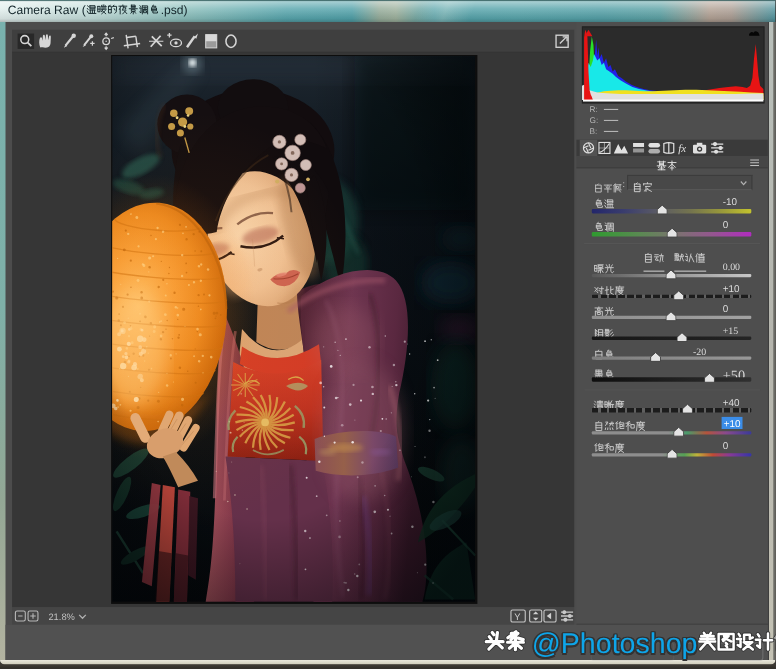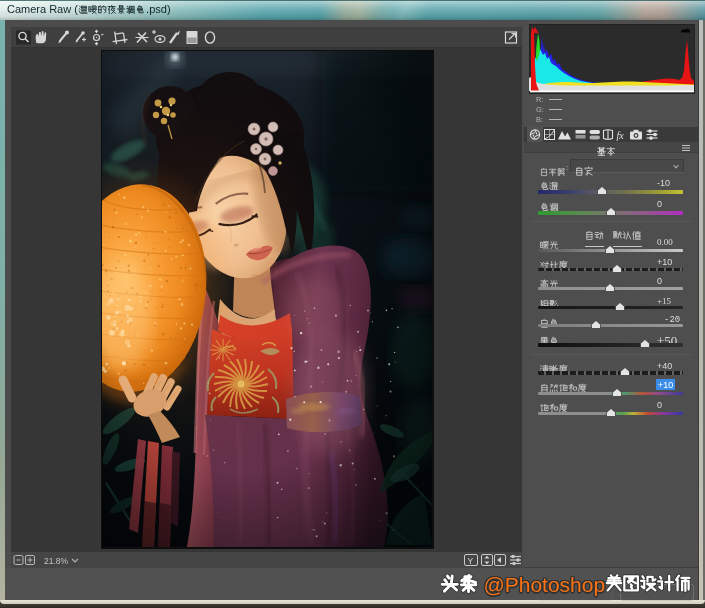--- a/index.html
+++ b/index.html
@@ -4,21 +4,21 @@
 html,body{width:705px;height:608px;overflow:hidden;background:#3a3733;font-family:"Liberation Sans",sans-serif}
 .abs{position:absolute}
 #root{position:relative;width:705px;height:608px}
 .lbl{display:flex;align-items:flex-end}
 </style></head><body>
 <div id="root">
 <div class="abs" style="left:0;top:0;width:705px;height:20px;background:linear-gradient(90deg,#e2efed 0,#c4dedb 80px,#8bbfbc 170px,#58a6ad 260px,#51a1a9 320px,#96ad9b 345px,#9eb29e 360px,#55a3ab 395px,#58a5ab 470px,#55a1a8 545px,#5ea3a6 600px,#b3a295 645px,#ac9e94 665px,#52959f 705px);"></div>
 <div class="abs" style="left:380px;top:0;width:50px;height:20px;background:linear-gradient(90deg,rgba(255,255,255,0),rgba(235,240,225,.25),rgba(255,255,255,0));transform:skewX(-20deg)"></div>
 <div class="abs" style="left:0;top:0;width:705px;height:20px;background:linear-gradient(180deg,rgba(255,255,255,.55),rgba(255,255,255,.18) 40%,rgba(0,0,0,.08) 85%,rgba(0,0,0,.22));"></div>
 <div class="abs" style="left:0;top:0;width:705px;height:1px;background:#2e5a5a;opacity:.8"></div>
-<div class="abs lbl" style="left:7px;top:3px;height:13px;color:#13252a;font-size:11px;letter-spacing:0;white-space:nowrap;align-items:flex-start">Camera&nbsp;Raw&nbsp;(<span style="display:inline-block;margin:0 1px;position:relative;top:1px"><svg width="66.2" height="9.5" viewBox="0 0 66.2 9.5" style="overflow:visible">
+<div class="abs lbl" style="left:7px;top:3px;height:13px;color:#13252a;font-size:11px;letter-spacing:0;white-space:nowrap;align-items:center">Camera&nbsp;Raw&nbsp;(<span style="display:inline-block;margin:0 1px;position:relative;top:1px"><svg width="66.2" height="9.5" viewBox="0 0 66.2 9.5" style="overflow:visible">
           <path d="M0.69 1.19L1.46 2.22M0.34 3.60L1.12 4.63M0.26 6.00L1.29 7.81M2.75 1.19L7.40 1.19L7.40 3.94L2.75 3.94L2.75 1.19M2.75 2.56L7.40 2.56M3.10 5.14L3.10 7.72M4.99 5.14L4.99 7.72M6.88 5.14L6.88 7.72M2.41 5.14L7.57 5.14M1.89 8.24L8.17 8.24" fill="none" stroke="#16282c" stroke-width="0.86" stroke-linecap="round" stroke-linejoin="round"></path>
           <path d="M9.89 1.79L11.95 1.79L11.95 6.69L9.89 6.69L9.89 1.79M9.89 4.28L11.95 4.28M13.59 0.67L13.24 1.53M14.96 0.50L14.79 1.36M16.34 0.67L16.86 1.53M13.07 2.05L17.63 2.05M13.42 3.25L17.20 3.25M13.07 4.37L17.63 4.37M14.62 4.37L13.24 6.69M13.76 5.49L17.20 8.58M16.86 5.49L13.42 8.58" fill="none" stroke="#16282c" stroke-width="0.86" stroke-linecap="round" stroke-linejoin="round"></path>
           <path d="M21.16 0.67L20.47 1.53M19.61 1.70L22.19 1.70L22.19 7.81L19.61 7.81L19.61 1.70M19.61 4.71L22.19 4.71M24.60 0.67L23.22 2.39M23.65 1.79L27.00 1.79L26.66 6.86L25.46 8.07M24.77 3.77L25.46 5.14" fill="none" stroke="#16282c" stroke-width="0.86" stroke-linecap="round" stroke-linejoin="round"></path>
           <path d="M32.68 0.50L32.68 1.19M29.07 1.62L36.29 1.62M30.96 1.62L29.50 4.63M30.27 3.94L30.27 8.67M33.54 1.62L32.34 5.32M33.54 3.08L35.60 3.08L34.57 4.97M32.85 4.63L36.29 8.41M35.69 5.23L32.51 8.67" fill="none" stroke="#16282c" stroke-width="0.86" stroke-linecap="round" stroke-linejoin="round"></path>
           <path d="M40.42 0.67L43.86 0.67L43.86 3.08L40.42 3.08L40.42 0.67M40.42 1.88L43.86 1.88M38.44 3.94L45.84 3.94M40.42 4.80L43.86 4.80L43.86 6.35L40.42 6.35L40.42 4.80M42.14 6.35L42.14 8.67M40.94 6.86L39.90 8.07M43.34 6.86L44.38 8.07" fill="none" stroke="#16282c" stroke-width="0.86" stroke-linecap="round" stroke-linejoin="round"></path>
           <path d="M48.16 1.10L48.85 1.96M47.82 3.34L49.36 3.34M49.19 3.34L49.19 7.72L47.99 6.86M50.40 1.36L50.40 8.67M50.40 1.36L55.21 1.36L55.21 8.67M51.26 3.08L54.35 3.08M52.80 2.22L52.80 4.63M51.26 4.63L54.35 4.63M51.43 5.83L54.18 5.83L54.18 7.55L51.43 7.55L51.43 5.83" fill="none" stroke="#16282c" stroke-width="0.86" stroke-linecap="round" stroke-linejoin="round"></path>
           <path d="M60.63 0.67L59.34 1.79M59.51 1.70L62.78 1.70L61.92 2.91M58.82 3.25L63.30 3.25L63.30 5.83L58.82 5.83L58.82 3.25M58.82 4.54L63.30 4.54M60.03 5.83L60.03 7.81L64.16 7.81L64.16 6.69" fill="none" stroke="#16282c" stroke-width="0.86" stroke-linecap="round" stroke-linejoin="round"></path>
         </svg></span>.psd)</div>
 <div class="abs" style="left:0;top:20px;width:705px;height:580px;background:#4c4c4c"></div>
 <div class="abs" style="left:0;top:20px;width:5px;height:580px;background:linear-gradient(180deg,#79b2ae,#7fb0a8 45%,#93a795 75%,#b3b3a0)"></div>
@@ -823,21 +823,21 @@
       </svg></div>
 <div class="abs" style="left:657px;top:296px;font-size:9px;color:#dcdcdc;font-family:Liberation Serif, serif">+15</div>
 <div class="abs" style="left:538px;top:305.8px;width:145px;height:3.5px;background:linear-gradient(90deg,#161616,#242424);border-radius:1px"></div>
 <svg class="abs" style="left:615.0px;top:301.5px" width="10" height="9" viewBox="0 0 10 9">
       <path d="M5,0.5 L9.5,4.5 L9.5,8.5 L0.5,8.5 L0.5,4.5 Z" fill="#e4e4e4" stroke="#3a3a3a" stroke-width="0.8"></path>
     </svg>
 <div class="abs" style="left:540px;top:315px;white-space:nowrap"><svg width="19.0" height="9.7" viewBox="0 0 19.0 9.7" style="overflow:visible">
         <path d="M4.40 0.18L3.34 1.23M1.58 1.41L7.22 1.41L7.22 8.36L1.58 8.36L1.58 1.41M1.58 4.66L7.22 4.66" fill="none" stroke="#c6c6c6" stroke-width="0.88" stroke-linecap="round" stroke-linejoin="round"></path>
         <path d="M13.46 0.18L12.14 1.32M12.32 1.23L15.66 1.23L14.78 2.46M11.62 2.82L16.19 2.82L16.19 5.46L11.62 5.46L11.62 2.82M11.62 4.14L16.19 4.14M12.85 5.46L12.85 7.48L17.07 7.48L17.07 6.34" fill="none" stroke="#c6c6c6" stroke-width="0.88" stroke-linecap="round" stroke-linejoin="round"></path>
       </svg></div>
-<div class="abs" style="left:664px;top:315px;font-size:9px;color:#dcdcdc;font-family:Liberation Mono, monospace">-20</div>
+<div class="abs" style="left:630px;top:315px;font-size:9px;color:#dcdcdc;font-family:Liberation Serif, serif">-20</div>
 <div class="abs" style="left:538px;top:323.8px;width:145px;height:3.5px;background:linear-gradient(90deg,#7e7e7e,#989898);border-radius:1px"></div>
 <svg class="abs" style="left:591.0px;top:319.5px" width="10" height="9" viewBox="0 0 10 9">
       <path d="M5,0.5 L9.5,4.5 L9.5,8.5 L0.5,8.5 L0.5,4.5 Z" fill="#e4e4e4" stroke="#3a3a3a" stroke-width="0.8"></path>
     </svg>
 <div class="abs" style="left:540px;top:333px;white-space:nowrap"><svg width="19.0" height="9.7" viewBox="0 0 19.0 9.7" style="overflow:visible">
         <path d="M1.76 0.44L7.04 0.44L7.04 3.34L1.76 3.34L1.76 0.44M4.40 0.44L4.40 4.05M1.76 1.85L7.04 1.85M0.88 4.05L7.92 4.05M4.40 4.05L4.40 5.28M1.41 5.28L7.39 5.28M1.76 6.34L1.23 7.74M3.52 6.34L3.34 7.74M5.28 6.34L5.54 7.74M7.04 6.34L7.66 7.74" fill="none" stroke="#c6c6c6" stroke-width="0.88" stroke-linecap="round" stroke-linejoin="round"></path>
         <path d="M13.46 0.18L12.14 1.32M12.32 1.23L15.66 1.23L14.78 2.46M11.62 2.82L16.19 2.82L16.19 5.46L11.62 5.46L11.62 2.82M11.62 4.14L16.19 4.14M12.85 5.46L12.85 7.48L17.07 7.48L17.07 6.34" fill="none" stroke="#c6c6c6" stroke-width="0.88" stroke-linecap="round" stroke-linejoin="round"></path>
       </svg></div>
 <div class="abs" style="left:657px;top:333px;font-size:13px;color:#dcdcdc;font-family:Liberation Serif, serif">+50</div>
 <div class="abs" style="left:538px;top:343.2px;width:145px;height:3.5px;background:linear-gradient(90deg,#0e0e0e,#303030);border-radius:1px"></div>
@@ -882,21 +882,21 @@
 <div class="abs" style="left:5px;top:568px;width:693px;height:32px;background:#515151"></div>
 <div class="abs" style="left:620px;top:584px;width:74px;height:17px;border:1px solid #9a9a9a;border-radius:3px;opacity:.4"></div>
 <div class="abs" style="left:537px;top:584px;width:76px;height:17px;border:1px solid #8a8a8a;border-radius:3px;opacity:.15"></div>
 <div class="abs" style="left:441px;top:572px;height:26px;display:flex;align-items:center;white-space:nowrap">
       <span style="position:relative;top:1px"><svg width="37.4" height="18.7" viewBox="0 0 37.4 18.7" style="overflow:visible">
           <path d="M6.46 1.02L7.99 3.06M3.74 4.76L5.61 7.14M1.02 9.35L16.32 9.35M11.22 1.02L10.20 9.35M10.20 9.35L3.40 16.15M10.54 10.20L15.64 14.96" fill="none" stroke="#333333" stroke-width="4.40" stroke-linecap="round" stroke-linejoin="round"></path>
           <path d="M6.46 1.02L7.99 3.06M3.74 4.76L5.61 7.14M1.02 9.35L16.32 9.35M11.22 1.02L10.20 9.35M10.20 9.35L3.40 16.15M10.54 10.20L15.64 14.96" fill="none" stroke="#ffffff" stroke-width="2.89" stroke-linecap="round" stroke-linejoin="round"></path>
           <path d="M28.05 0.34L20.74 5.78M23.80 1.70L29.92 1.70L23.46 7.48M24.48 4.42L34.68 7.48M27.54 7.48L27.54 16.66M20.40 9.86L34.85 9.86M27.20 10.88L22.10 15.30M27.88 10.88L32.98 15.30" fill="none" stroke="#333333" stroke-width="4.40" stroke-linecap="round" stroke-linejoin="round"></path>
           <path d="M28.05 0.34L20.74 5.78M23.80 1.70L29.92 1.70L23.46 7.48M24.48 4.42L34.68 7.48M27.54 7.48L27.54 16.66M20.40 9.86L34.85 9.86M27.20 10.88L22.10 15.30M27.88 10.88L32.98 15.30" fill="none" stroke="#ffffff" stroke-width="2.89" stroke-linecap="round" stroke-linejoin="round"></path>
         </svg></span>
-      <span style="font-size:21px;color:#f97316;margin-left:5px;letter-spacing:0;text-shadow:-1.5px 0 #333,1.5px 0 #333,0 1.5px #333,0 -1.5px #333,1px 1px #333,-1px -1px #333,1px -1px #333,-1px 1px #333">@Photoshop</span>
+      <span style="font-size:26px;color:#0ea5e9;margin-left:5px;letter-spacing:0;text-shadow:-1.5px 0 #333,1.5px 0 #333,0 1.5px #333,0 -1.5px #333,1px 1px #333,-1px -1px #333,1px -1px #333,-1px 1px #333">@Photoshop</span>
       <span style="position:relative;top:1px;margin-left:1px"><svg width="85.1" height="17.8" viewBox="0 0 85.1 17.8" style="overflow:visible">
           <path d="M4.86 0.32L6.16 2.27M11.34 0.32L10.04 2.27M2.43 3.24L13.77 3.24M1.62 5.67L14.58 5.67M0.81 8.10L15.39 8.10M8.10 2.27L8.10 8.10M8.10 8.10L1.62 15.39M8.42 8.10L14.58 15.39" fill="none" stroke="#333333" stroke-width="3.90" stroke-linecap="round" stroke-linejoin="round"></path>
           <path d="M4.86 0.32L6.16 2.27M11.34 0.32L10.04 2.27M2.43 3.24L13.77 3.24M1.62 5.67L14.58 5.67M0.81 8.10L15.39 8.10M8.10 2.27L8.10 8.10M8.10 8.10L1.62 15.39M8.42 8.10L14.58 15.39" fill="none" stroke="#ffffff" stroke-width="2.27" stroke-linecap="round" stroke-linejoin="round"></path>
           <path d="M18.31 1.30L31.91 1.30L31.91 15.39L18.31 15.39L18.31 1.30M25.92 2.92L21.87 6.48M23.17 3.24L27.38 3.24L22.52 7.78M23.49 4.86L29.65 8.10M24.79 9.40L26.08 10.69M24.79 11.99L26.08 13.28" fill="none" stroke="#333333" stroke-width="3.90" stroke-linecap="round" stroke-linejoin="round"></path>
           <path d="M18.31 1.30L31.91 1.30L31.91 15.39L18.31 15.39L18.31 1.30M25.92 2.92L21.87 6.48M23.17 3.24L27.38 3.24L22.52 7.78M23.49 4.86L29.65 8.10M24.79 9.40L26.08 10.69M24.79 11.99L26.08 13.28" fill="none" stroke="#ffffff" stroke-width="2.27" stroke-linecap="round" stroke-linejoin="round"></path>
           <path d="M36.45 1.30L37.75 3.24M34.99 5.83L38.56 5.83M38.23 5.83L38.23 13.28L35.64 11.34M41.47 1.94L41.47 6.48M41.47 1.94L46.66 1.94L46.66 5.83L49.41 4.54M41.15 8.91L48.92 8.91M41.47 8.91L49.41 15.39M48.60 8.91L40.82 15.39" fill="none" stroke="#333333" stroke-width="3.90" stroke-linecap="round" stroke-linejoin="round"></path>
           <path d="M36.45 1.30L37.75 3.24M34.99 5.83L38.56 5.83M38.23 5.83L38.23 13.28L35.64 11.34M41.47 1.94L41.47 6.48M41.47 1.94L46.66 1.94L46.66 5.83L49.41 4.54M41.15 8.91L48.92 8.91M41.47 8.91L49.41 15.39M48.60 8.91L40.82 15.39" fill="none" stroke="#ffffff" stroke-width="2.27" stroke-linecap="round" stroke-linejoin="round"></path>
           <path d="M53.95 1.62L55.24 3.56M52.16 6.48L56.21 6.48M55.89 6.48L55.89 13.77L53.30 11.83M59.45 7.13L66.91 7.13M63.18 0.81L63.18 15.39" fill="none" stroke="#333333" stroke-width="3.90" stroke-linecap="round" stroke-linejoin="round"></path>
           <path d="M53.95 1.62L55.24 3.56M52.16 6.48L56.21 6.48M55.89 6.48L55.89 13.77L53.30 11.83M59.45 7.13L66.91 7.13M63.18 0.81L63.18 15.39" fill="none" stroke="#ffffff" stroke-width="2.27" stroke-linecap="round" stroke-linejoin="round"></path>
           <path d="M72.90 0.65L70.15 4.86M71.60 4.86L71.60 15.39M75.49 2.92L83.43 2.92M76.14 5.83L82.62 5.83L82.62 14.58M76.14 5.83L76.14 15.39M79.38 2.92L79.38 15.88" fill="none" stroke="#333333" stroke-width="3.90" stroke-linecap="round" stroke-linejoin="round"></path>

